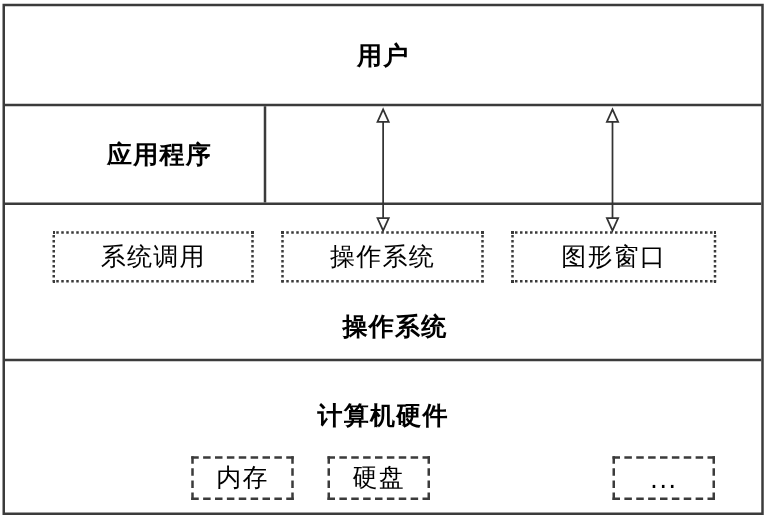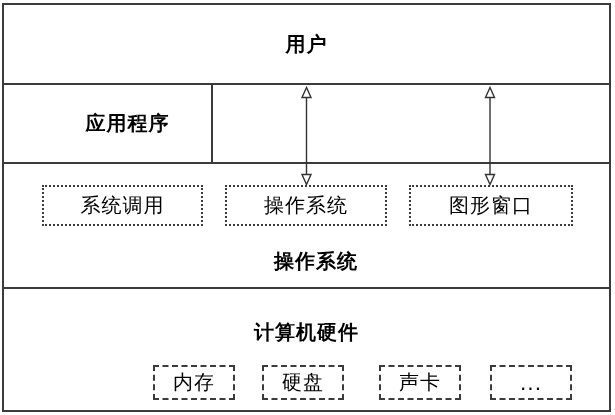--- a/index.html
+++ b/index.html
@@ -93,23 +93,20 @@
     </div>
 
     <div class="row row-hw">
       <div class="hw-label layer-title">计算机硬件</div>
       <div class="dashed-box h2">
         <span>内存</span>
       </div>
       <div class="dashed-box h3">
         <span>硬盘</span>
       </div>
-      <div class="dashed-box h4">
-        <span>声卡</span>
-      </div>
       <div class="dashed-box h5">
         <span>...</span>
       </div>
     </div>
 
   </div>
 
   <svg class="arrow-overlay" viewBox="0 0 615 415">
     <g stroke="#333333" fill="#ffffff" stroke-width="1.4">
       <line x1="306.5" y1="96" x2="306.5" y2="176" fill="none"></line>

